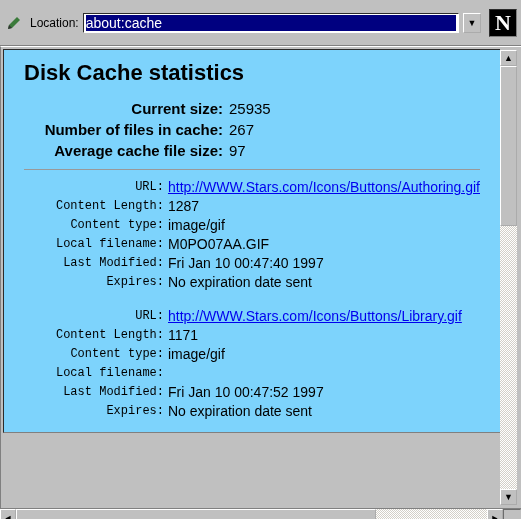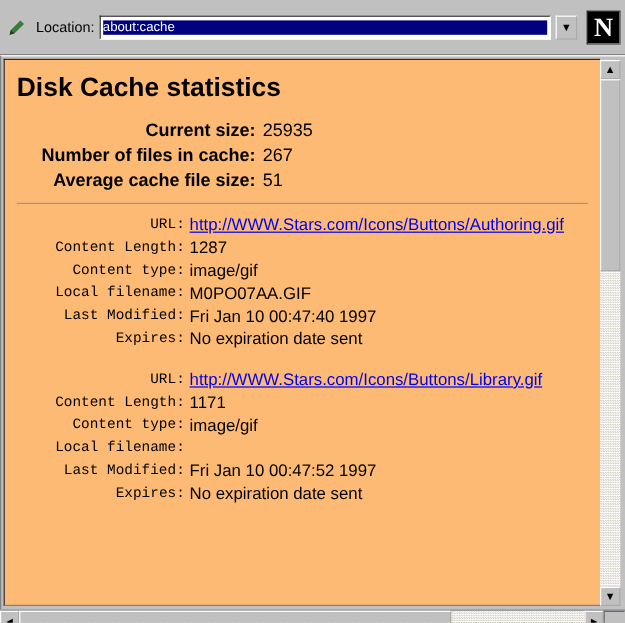--- a/index.html
+++ b/index.html
@@ -31,21 +31,21 @@
   background: #fff;
   border: 1px inset #808080;
   border-right-color: #fff;
   border-bottom-color: #fff;
   height: 20px;
   display: flex; align-items: center;
   padding: 0 2px;
 }
 .location-input {
   border: none; outline: none;
-  font-size: 11px;
+  font-size: 14px;
   font-family: Arial, sans-serif;
   width: 100%;
   background: #000080;
   color: #fff;
 }
 .dropdown-btn {
   width: 18px; height: 20px;
   background: #c0c0c0;
   border: 1px outset #fff;
   display: flex; align-items: center; justify-content: center;
@@ -67,26 +67,26 @@
 }
 .content-area {
   position: relative;
   height: 462px;
   border-top: 1px solid #fff;
   border-left: 1px solid #808080;
   padding: 2px;
 }
 .content-inner {
   width: 497px;
-  height: 456px;
-  background: #fdba74;
+  height: 384px;
+  background: #7dd3fc;
   border: 1px inset #808080;
   border-right: none;
   overflow: hidden;
-  padding: 10px 10px;
+  padding: 10px 20px;
 }
 .vscroll {
   position: absolute;
   right: 4px; top: 3px;
   width: 17px; height: 455px;
   background: #c0c0c0;
 }
 .vscroll .btn {
   width: 17px; height: 16px;
   background: #c0c0c0;
@@ -227,21 +227,21 @@
       <div class="stats-row">
         <div class="stats-label">Current size:</div>
         <div class="stats-value">25935</div>
       </div>
       <div class="stats-row">
         <div class="stats-label">Number of files in cache:</div>
         <div class="stats-value">267</div>
       </div>
       <div class="stats-row">
         <div class="stats-label">Average cache file size:</div>
-        <div class="stats-value">51</div>
+        <div class="stats-value">97</div>
       </div>
     </div>
 
     <hr>
 
     <div class="entry">
       <div class="entry-row">
           <div class="entry-label">URL:</div>
           <div class="entry-value"><a href="#">http://WWW.Stars.com/Icons/Buttons/Authoring.gif</a></div>
         </div>

